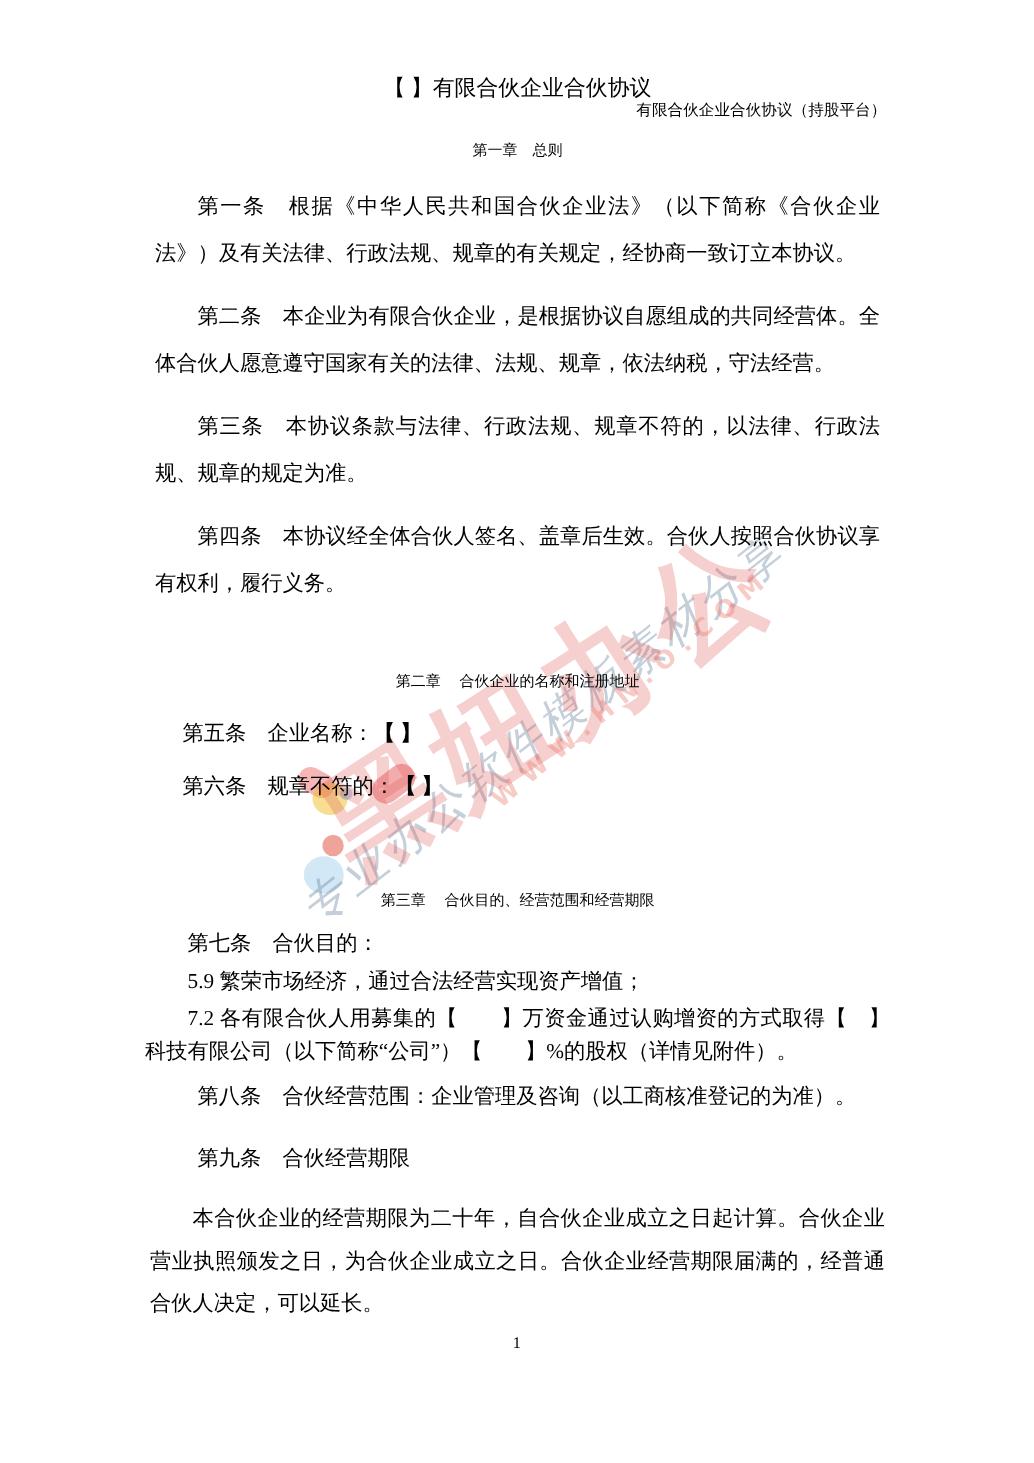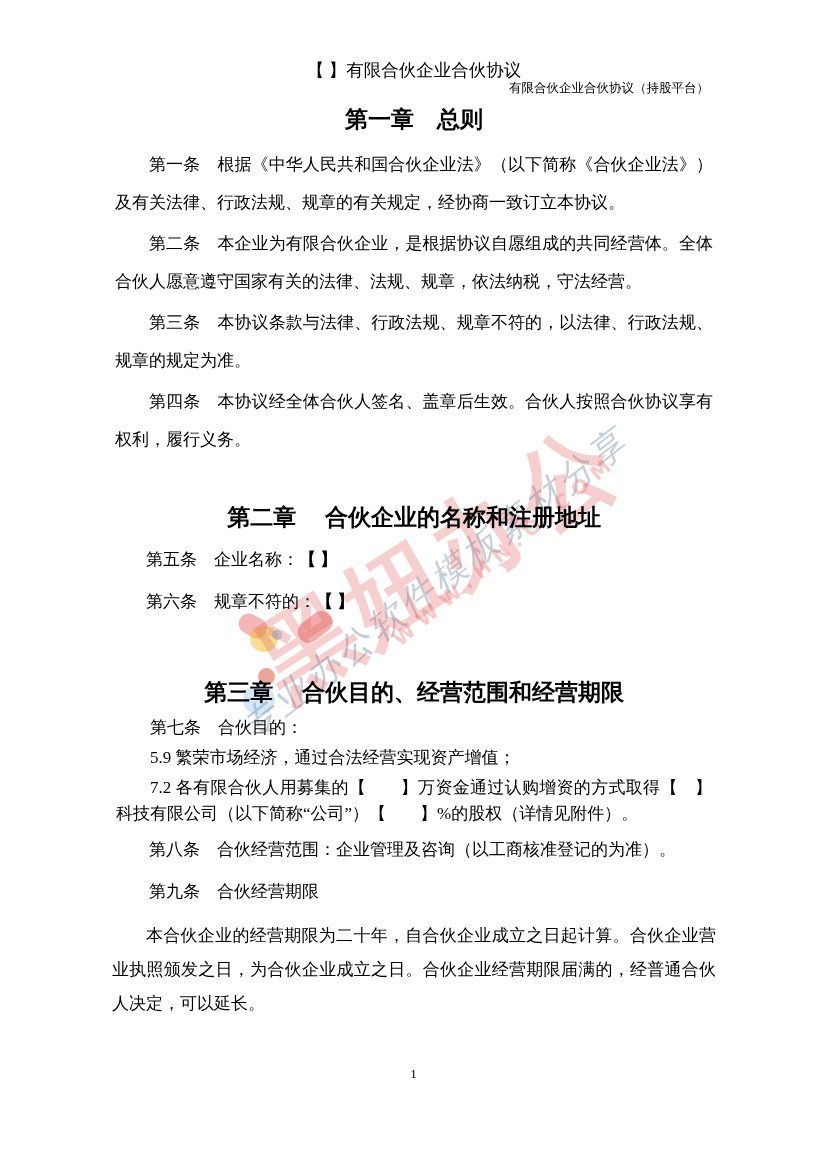--- a/index.html
+++ b/index.html
@@ -52,45 +52,45 @@
     text-align:center; font-size:13px; line-height:16px;
   }
 
   
   .content {
     position:absolute; top:0; left:112px; width:604px; z-index:1;
     padding-top:57px;
   }
   .doc-title { text-align:center; font-size:17.5px; line-height:26px; margin:0; }
   .chapter-heading {
-    text-align:center; font-weight:bold; font-size:23px; line-height:26px; margin:0;
+    text-align:center; font-weight:normal; font-size:12px; line-height:26px; margin:0;
   }
   .h1-sp { margin-top:24px; }
   .h2-sp { margin-top:46px; }
   .h3-sp { margin-top:59px; }
   .para {
     font-size:17px; line-height:38px; text-indent:2em;
-    text-align:justify; margin:3px;
+    text-align:justify; margin:12px;
   }
   .p-first { margin-top:13px; }
   .p-sm    { margin-top:4px; }
   .clause {
     font-size:17px; line-height:38px; text-indent:2em; margin:0;
   }
   .c-first { margin-top:10px; }
   .c-next  { margin-top:4px; }
   .clause .value { font-weight:bold; }
   .sub {
     font-size:17px; line-height:26px; text-indent:2em;
     text-align:justify; margin:4px;
   }
   .s-first { margin-top:9px; }
   .para-tight {
     font-size:17px; line-height:34px; text-indent:2em;
-    text-align:justify; margin:8px 0 0;
+    text-align:justify; margin:8px 8px 0;
   }
 </style>
 </head>
 <body>
 
 <div class="page">
 
   <div class="watermark">
     <div class="blob blob-red1"></div>
     <div class="blob blob-red2"></div>

